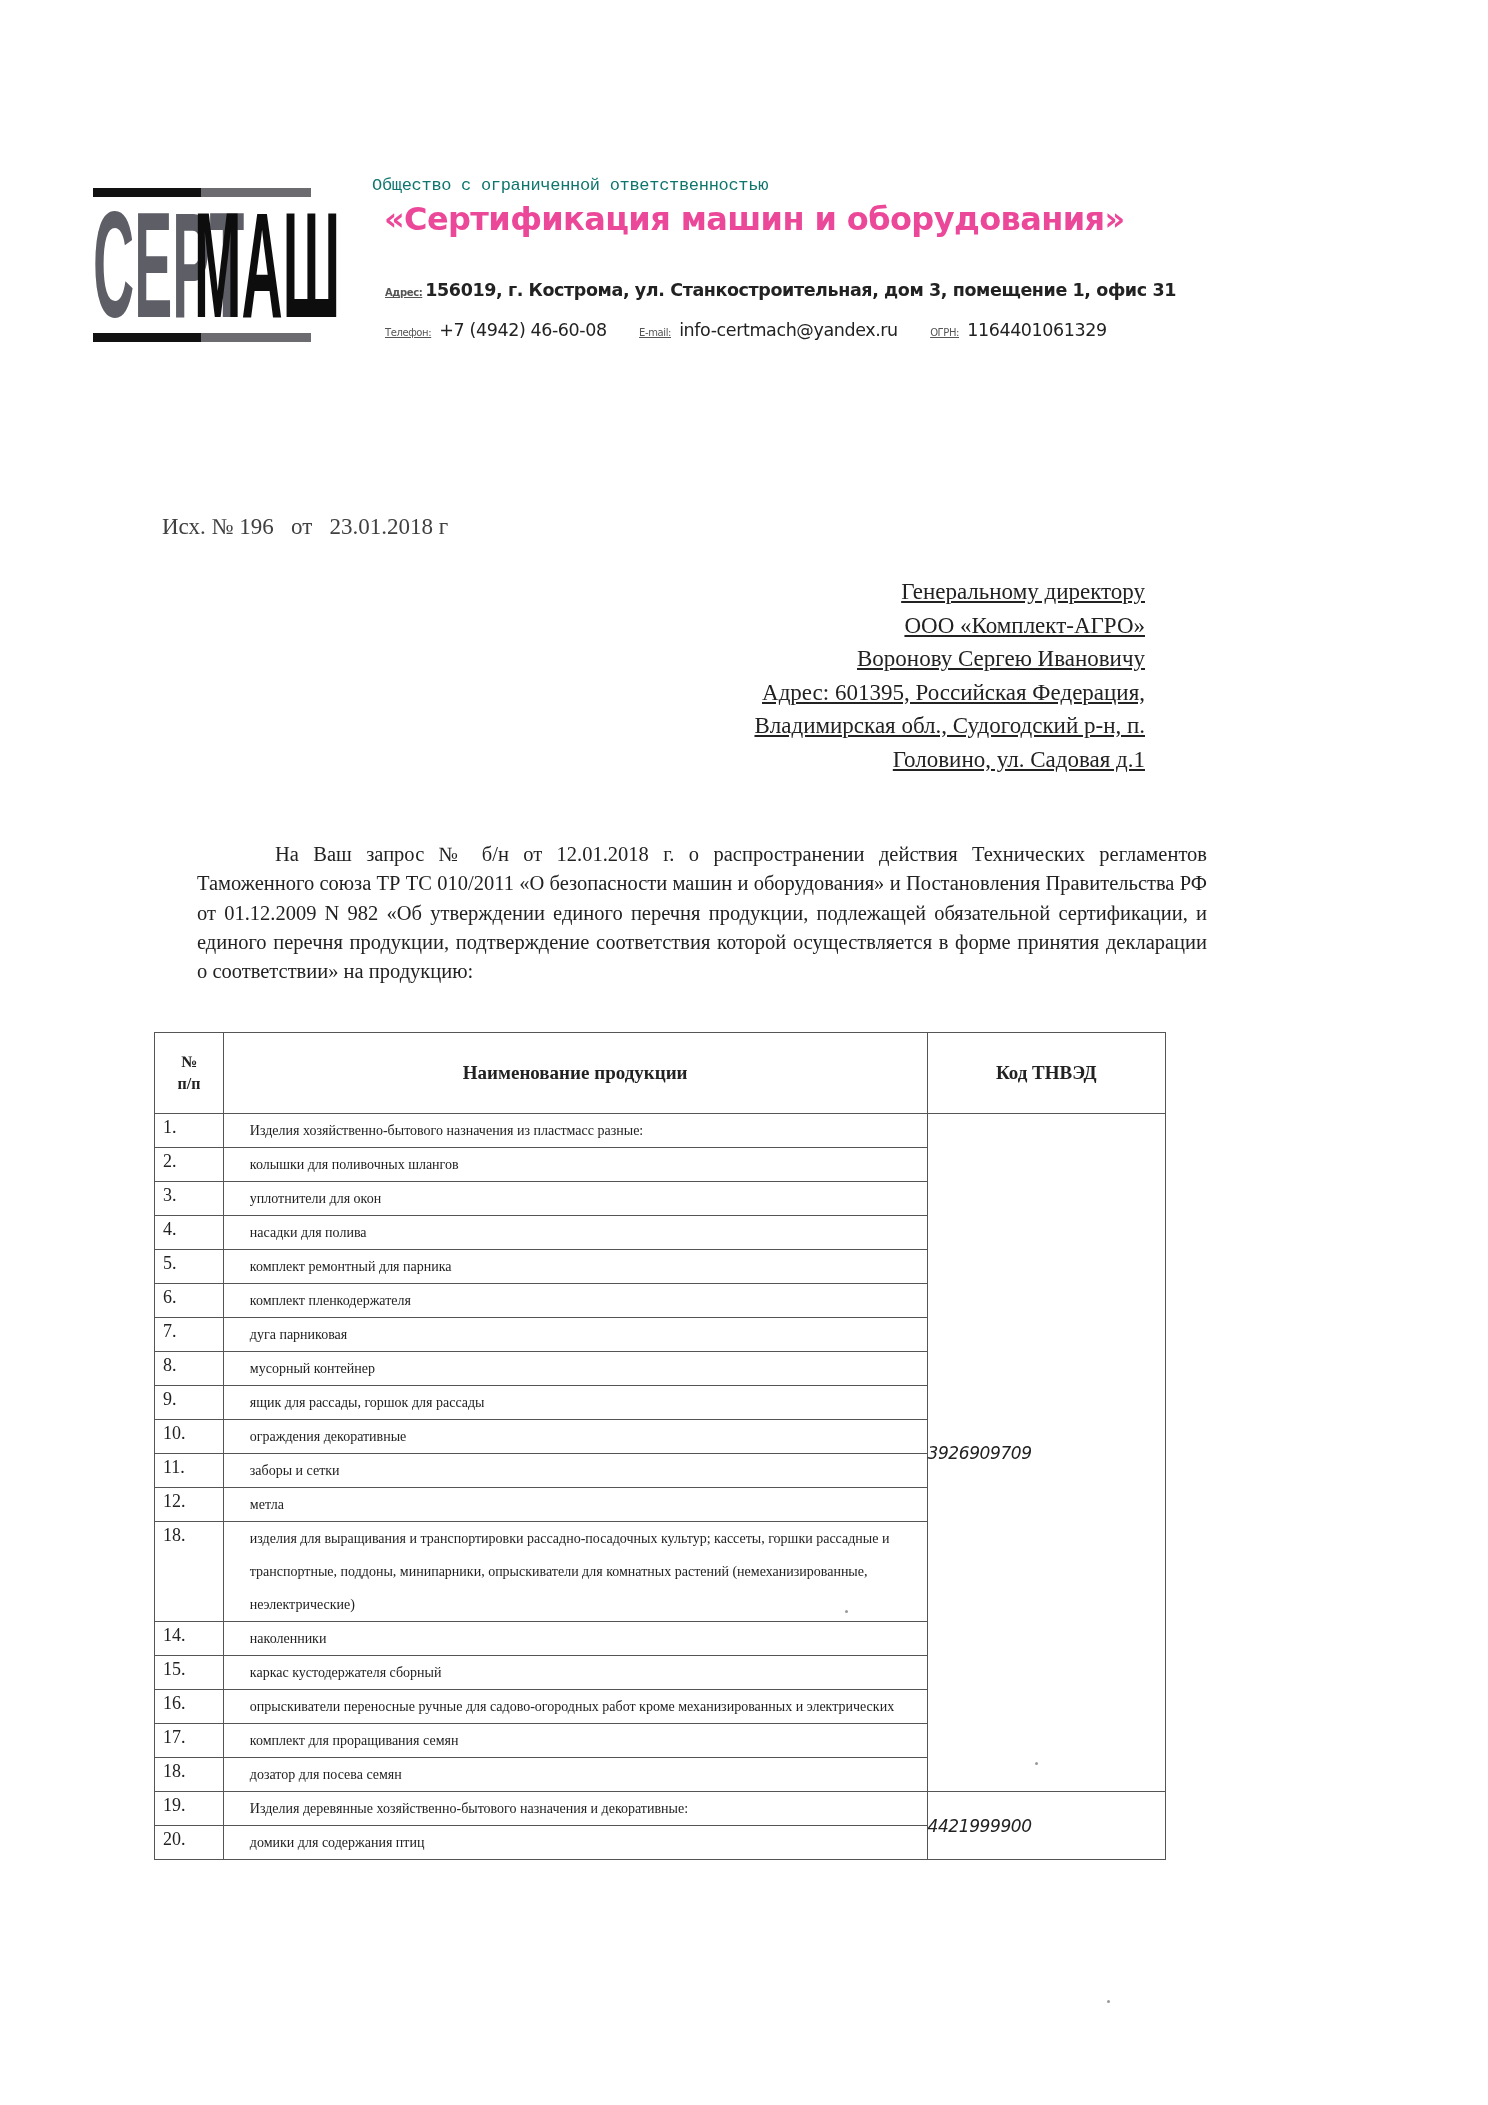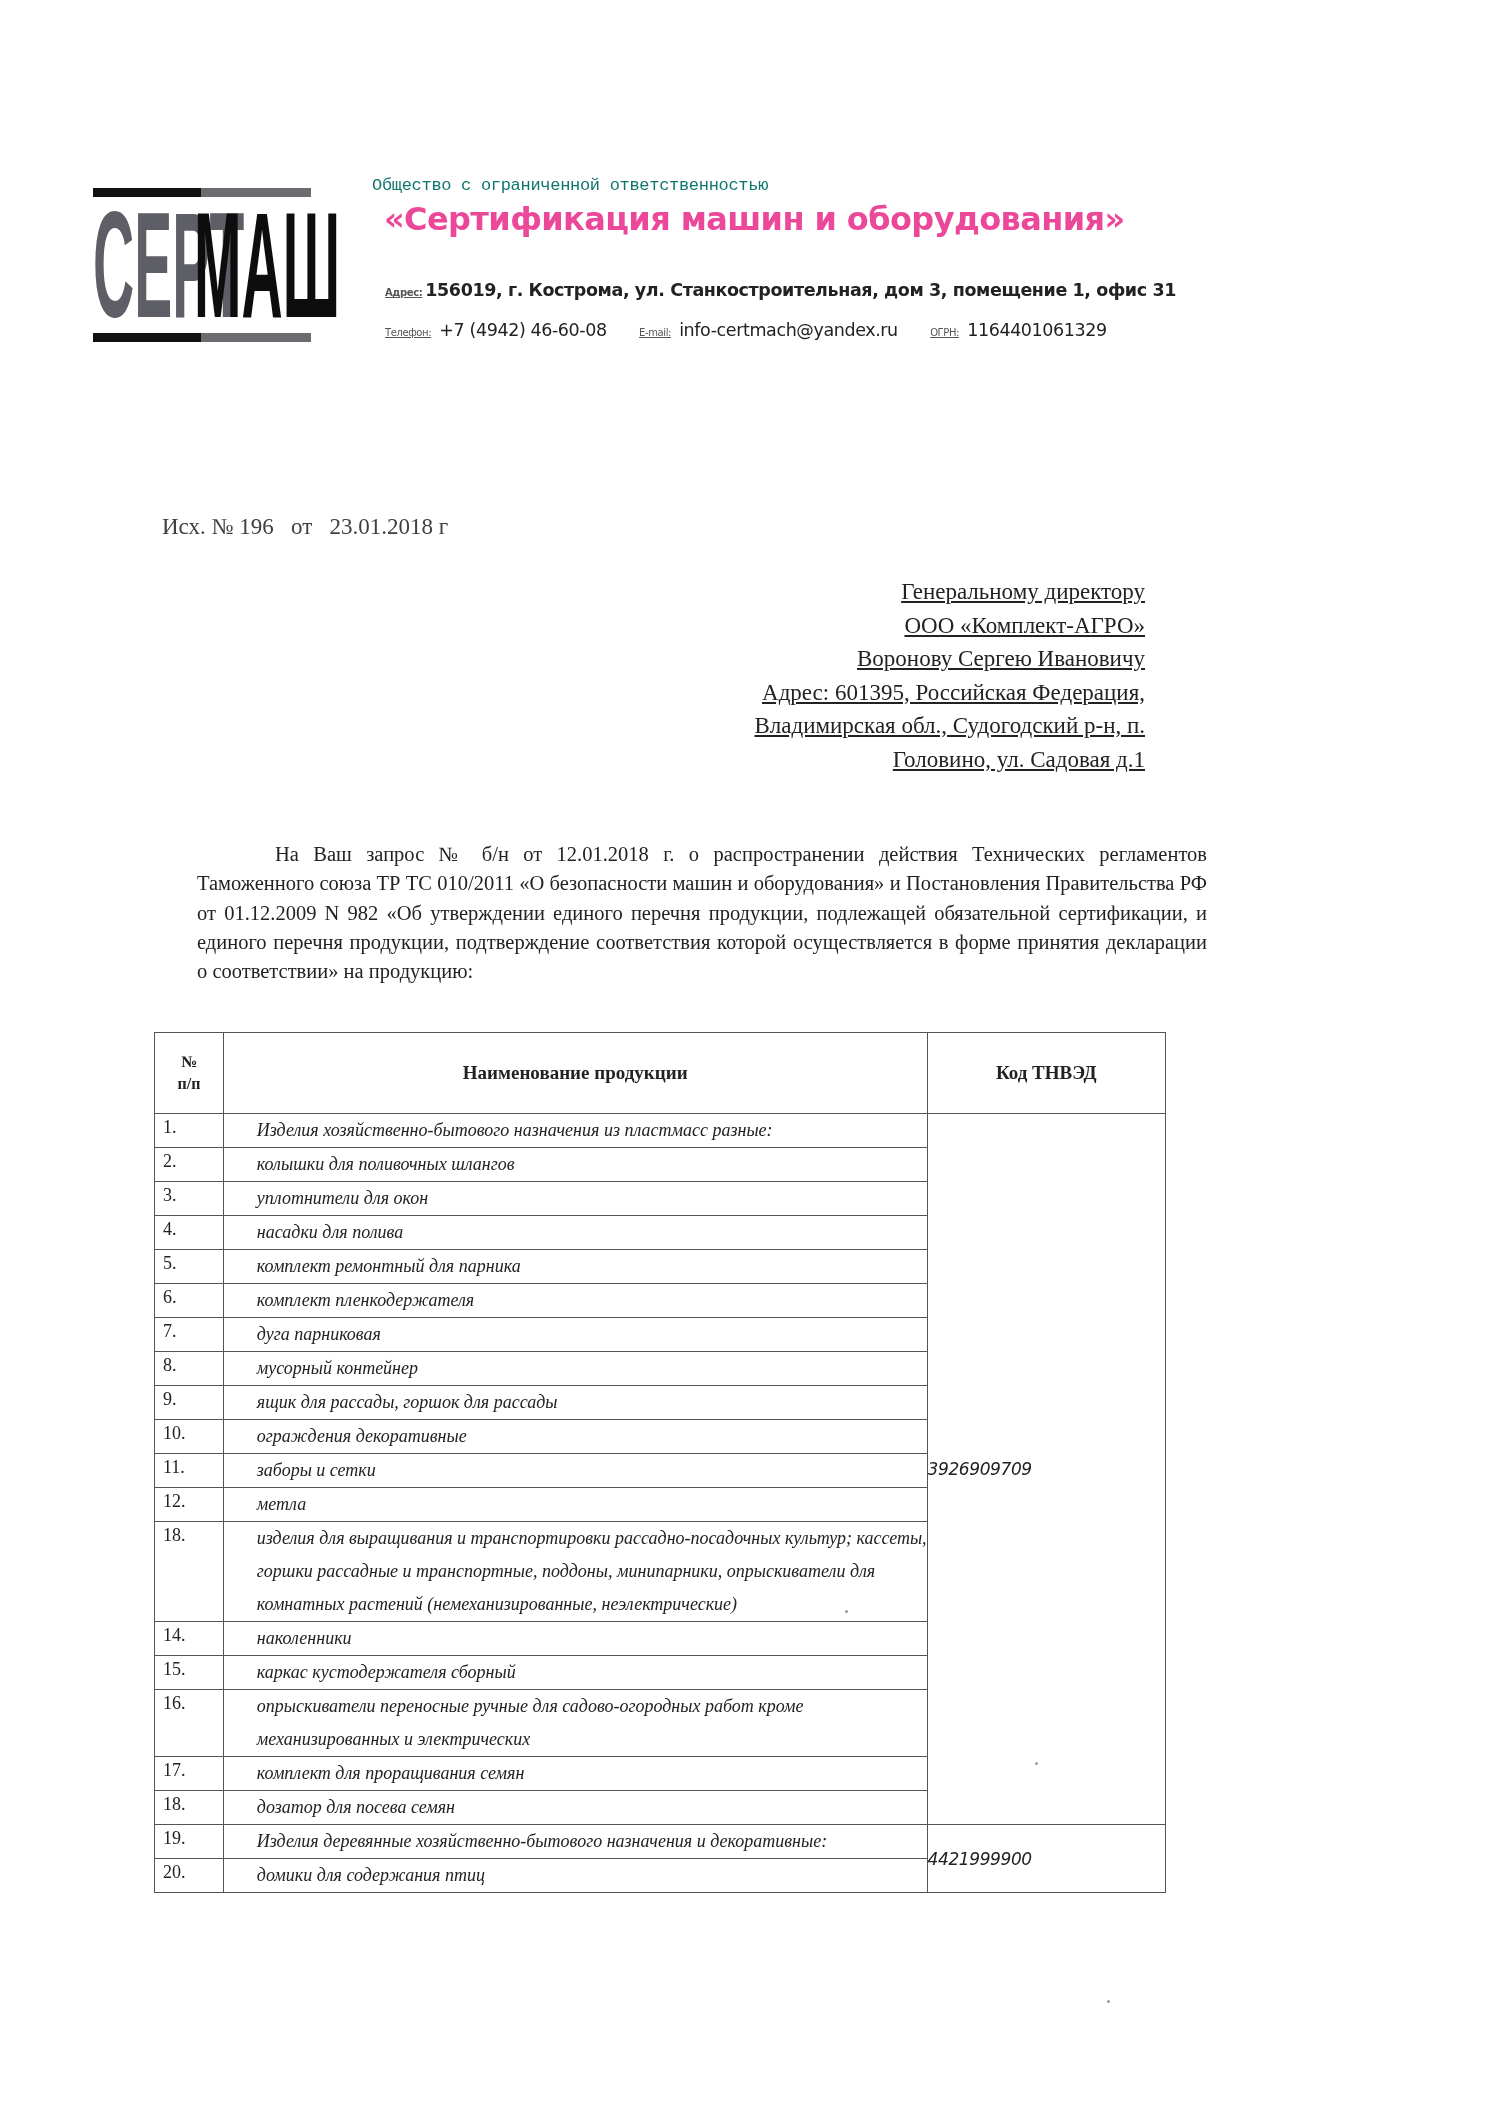--- a/index.html
+++ b/index.html
@@ -47,21 +47,21 @@
 
   
   table.products { position: absolute; left: 154px; top: 1032px; width: 1012px; border-collapse: collapse;
     font-family: "Liberation Serif", serif; color: #222; }
   table.products td, table.products th { border: 1.6px solid #555; padding: 0; }
   table.products th { height: 80px; font-weight: bold; font-size: 19px; text-align: center; vertical-align: middle; }
   table.products th.num { width: 68px; font-size: 16px; line-height: 22px; }
   table.products th.name { width: 705px; }
   table.products th.code { width: 238px; }
   table.products td.num { font-size: 18px; padding-left: 8px; vertical-align: top; height: 33px; line-height: 27px; }
-  table.products td.name { font-size: 18px; padding-left: 33px; vertical-align: top; line-height: 33px; font-style: italic; }
+  table.products td.name { font-size: 14px; padding-left: 26px; vertical-align: top; line-height: 33px; }
   table.products td.code { text-align: left; vertical-align: middle; font-family: "DejaVu Sans", sans-serif;
     font-size: 17px; letter-spacing: -0.4px; border-bottom-color: #555; font-style: italic; }
   .speck { position: absolute; width: 3px; height: 3px; background: #999; border-radius: 50%; }
 </style>
 </head>
 <body>
 
 <div class="logo">
   <div class="bar top-l"></div>
   <div class="bar top-r"></div>

